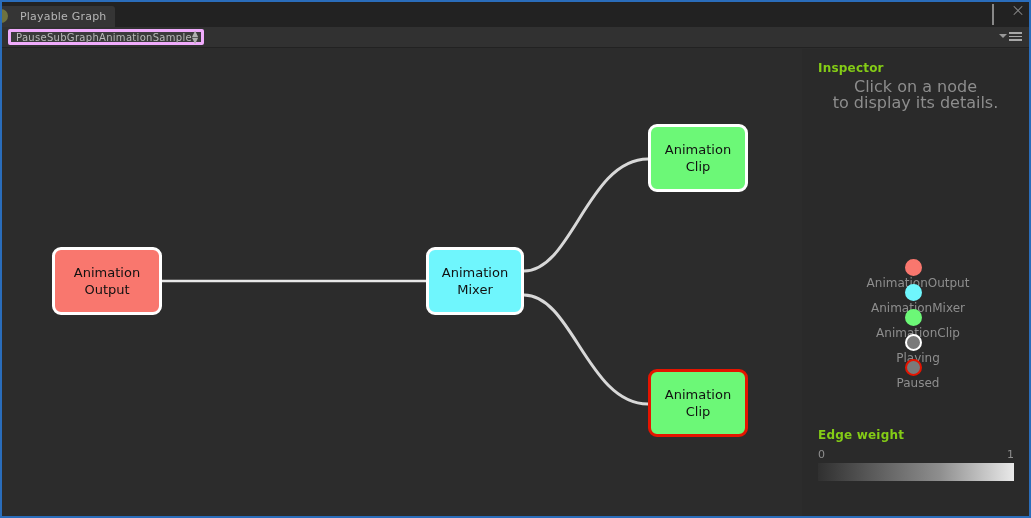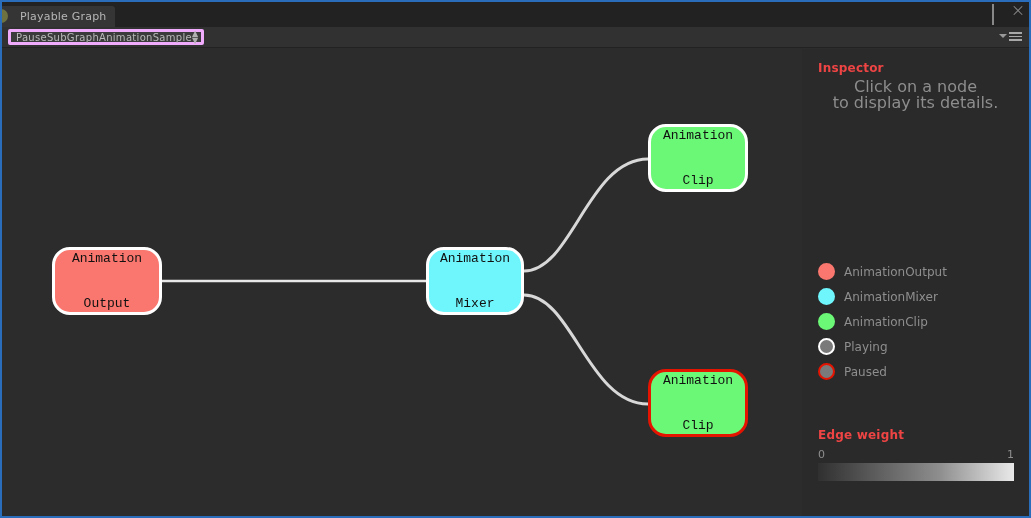--- a/index.html
+++ b/index.html
@@ -160,50 +160,49 @@
     overflow: hidden;
   }
   .edges {
     position: absolute;
     left: 0; top: 0;
     width: 800px; height: 467px;
   }
 
   .node {
     position: absolute;
-    border-radius: 18px;
+    border-radius: 9px;
     box-sizing: border-box;
     display: flex;
     flex-direction: column;
     align-items: center;
-    justify-content: space-between;
+    justify-content: center;
     color: #111111;
     font-size: 13px;
     line-height: 17px;
     text-align: center;
     z-index: 5;
-    font-family: Liberation Mono, monospace;
   }
   .node span { display: block; pointer-events: none; }
   .node-output { background: #f9776e; border: 3px solid #ffffff; }
   .node-mixer  { background: #6ff6fd; border: 3px solid #ffffff; }
   .node-clip-playing { background: #6cf877; border: 3px solid #ffffff; }
   .node-clip-paused  { background: #6cf877; border: 3px solid #e51400; }
 
   
   .sidebar {
     position: absolute;
     left: 802px; top: 49px;
     width: 227px; height: 467px;
     background: #2a2a2a;
     box-sizing: border-box;
     padding: 8px 16px;
   }
   .panel-title {
-    color: #ef4444;
+    color: #84cc16;
     font-size: 12px;
     font-weight: bold;
     margin: 4px 0 4px 0;
     letter-spacing: .2px;
   }
   .inspector-hint {
     color: #8d8d8d;
     font-size: 16px;
     line-height: 16px;
     text-align: center;
@@ -213,20 +212,21 @@
   .legend {
     position: absolute;
     left: 16px; top: 204px;
     width: 200px;
   }
   .legend-rows { margin-top: 6px; }
   .legend-row {
     display: flex;
     align-items: center;
     height: 25px;
+    flex-direction: column;
   }
   .legend-dot {
     width: 17px; height: 17px;
     border-radius: 50%;
     margin-right: 9px;
     box-sizing: border-box;
     flex: 0 0 auto;
   }
   .legend-label {
     color: #8e8e8e;

